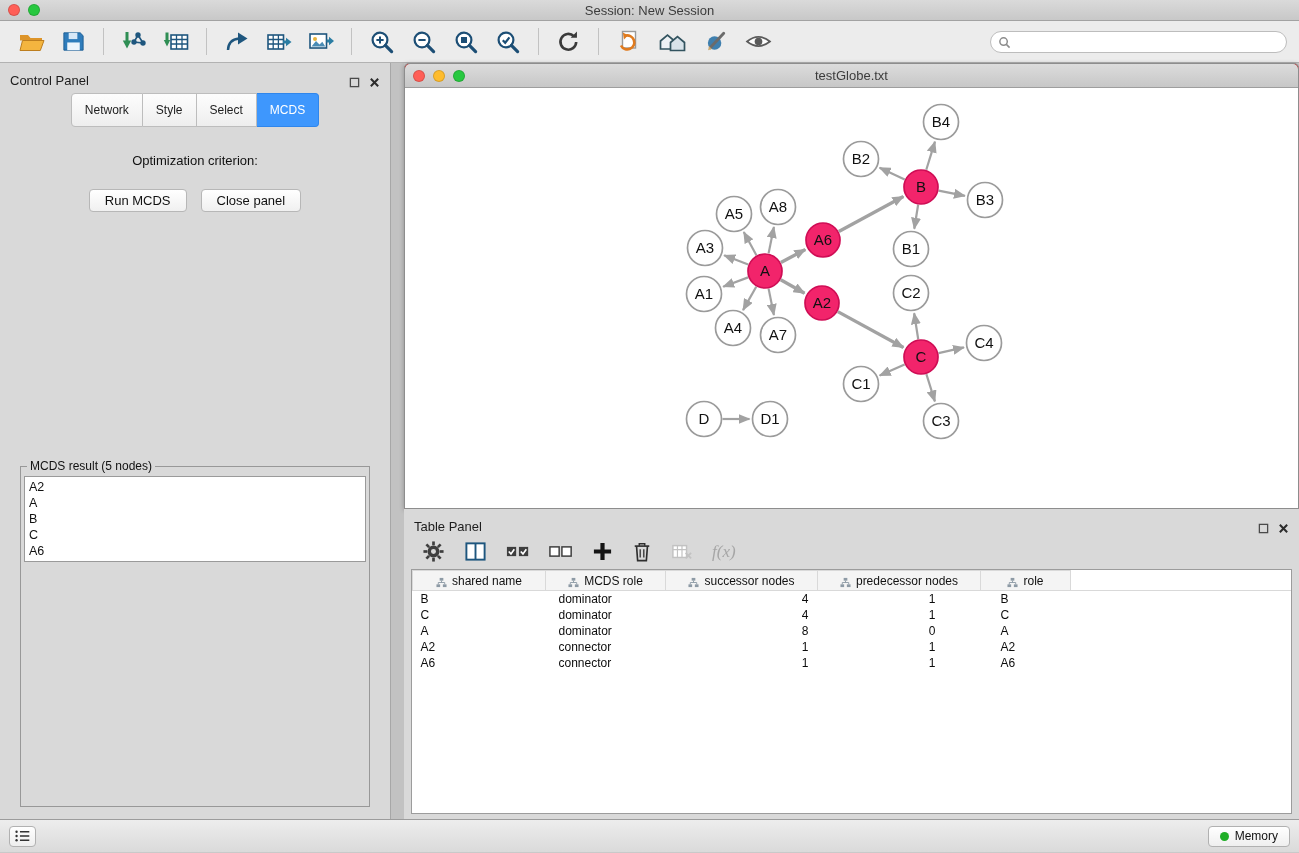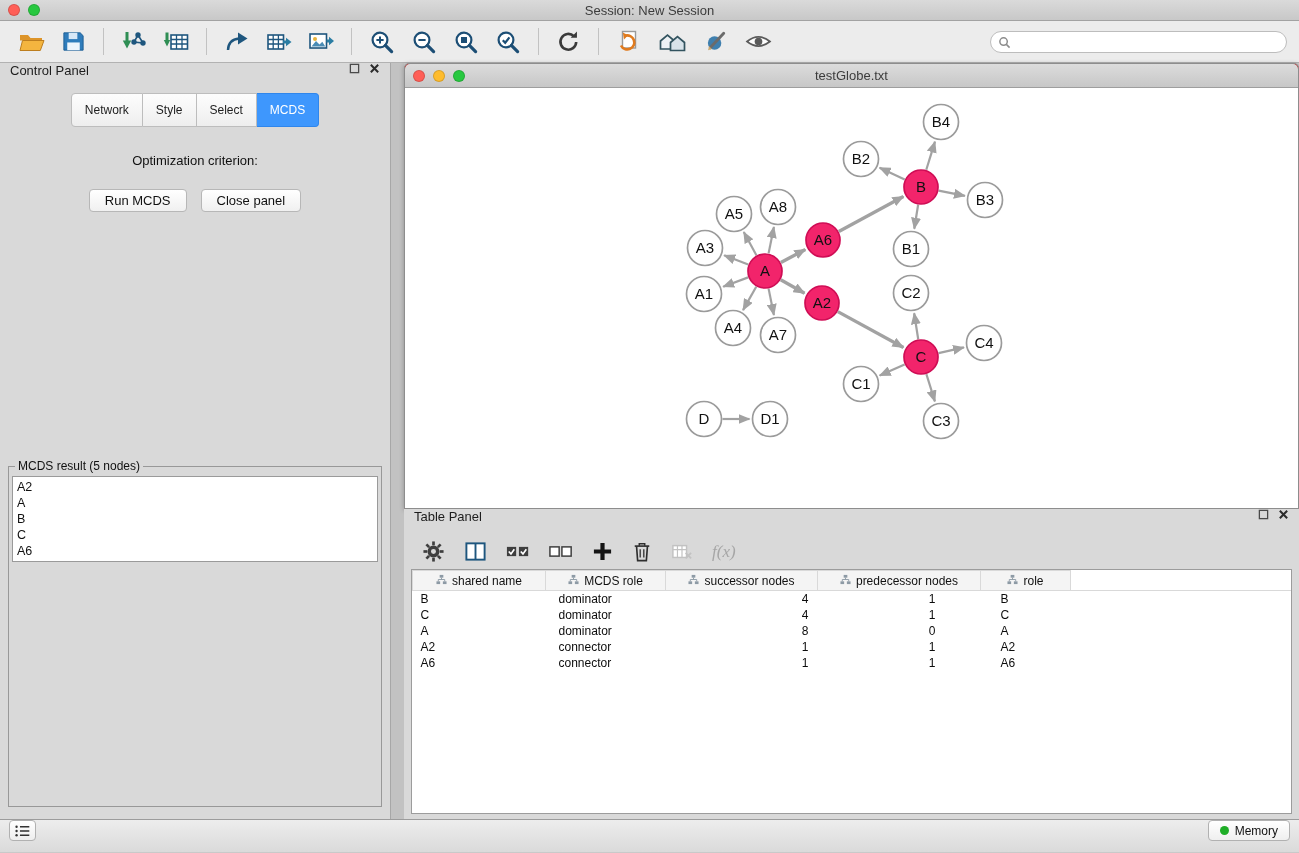--- a/index.html
+++ b/index.html
@@ -20,21 +20,21 @@
   .tbtn { background:none; border:none; padding:2px 5px; margin:0 3px; height:36px; display:flex; align-items:center; cursor:default; }
   .tdiv { width:1px; height:27px; background:#c2c2c2; margin:0 9px; }
   .search-wrap { margin-left:auto; position:relative; width:297px; margin-right:2px; }
   .search-wrap svg { position:absolute; left:8px; top:5px; }
   input.search { width:100%; height:22px; border:1px solid #bdbdbd; border-radius:11px; padding:0 10px 0 25px;
     font-size:12px; background:#fff; outline:none; font-family:"Liberation Sans",sans-serif; }
   
   .main { display:flex; height:756px; }
   
   .control-panel { width:391px; background:#d9d9d9; border-right:1px solid #a7a7a7; display:flex; flex-direction:column; }
-  .panel-header { height:25px; display:flex; align-items:flex-start; padding:0 10px; font-size:13px; color:#1d1d1d; }
+  .panel-header { height:25px; display:flex; align-items:flex-end; padding:0 10px; font-size:13px; color:#1d1d1d; }
   .panel-controls { margin-left:auto; display:flex; gap:9px; align-items:center; }
   .panel-controls span { display:flex; }
   .cp-tabs { display:flex; justify-content:center; margin:5px 0 12px; }
   .cp-tab { font-size:12px; padding:9px 13px; background:linear-gradient(#fdfdfd,#eeeeee); border:1px solid #bdbdbd;
     border-left:none; color:#1d1d1d; cursor:default; }
   .cp-tab:first-child { border-left:1px solid #bdbdbd; border-radius:4px 0 0 4px; }
   .cp-tab:last-child { border-radius:0 4px 4px 0; }
   .cp-tab.active { background:#3e97fd; color:#fff; border-color:#2f86ec; }
   .cp-content { flex:1; display:flex; flex-direction:column; overflow:hidden; }
   .opt-label { text-align:center; font-size:13px; color:#111; margin:14px 0 8px; }
@@ -42,21 +42,21 @@
     display:flex; align-items:stretch; overflow:hidden; }
   .dropdown .val { flex:1; font-size:12.5px; color:#111; display:flex; align-items:center; padding-left:8px;
     white-space:nowrap; overflow:hidden; }
   .dropdown .stepper { width:18px; background:linear-gradient(#8fc3fa,#3f92f4); display:flex; flex-direction:column;
     align-items:center; justify-content:center; gap:2px; border-radius:0 3px 3px 0; }
   .arr-up { width:0; height:0; border-left:3.5px solid transparent; border-right:3.5px solid transparent; border-bottom:4.5px solid #fff; }
   .arr-down { width:0; height:0; border-left:3.5px solid transparent; border-right:3.5px solid transparent; border-top:4.5px solid #fff; }
   .btn-row { display:flex; justify-content:center; gap:14px; margin-top:13px; }
   .btn { font-size:13px; color:#111; padding:3px 15px; background:linear-gradient(#ffffff,#f0f0f0);
     border:1px solid #b7b7b7; border-radius:4px; cursor:default; font-family:"Liberation Sans",sans-serif; }
-  fieldset.result-box { margin:auto 8px 12px; border:1px solid #989898; padding:3px; height:348px; display:flex;gap:48px; }
+  fieldset.result-box { margin:auto 20px 12px; border:1px solid #989898; padding:3px; height:348px; display:flex;gap:48px; }
   fieldset.result-box legend { font-size:12px; color:#111; padding:0 3px; margin-left:3px; }
   .result-list { flex:1; background:#fff; border:1px solid #9a9a9a; overflow:auto; font-size:12.5px; color:#111;
     padding:2px 4px; line-height:16px; }
   
   .gutter { width:13px; background:#c2c2c2; }
   .right-col { flex:1; display:flex; flex-direction:column; }
   .net-window { height:446px; display:flex; flex-direction:column; border:1px solid #8d8d8d; border-radius:5px 5px 0 0;
     box-shadow:0 1px 5px rgba(0,0,0,.28); background:#b91c1c; }
   .net-titlebar { height:24px; background:linear-gradient(#dcdcdc,#c7c7c7); border-bottom:1px solid #9e9e9e;
     border-radius:5px 5px 0 0; display:flex; align-items:center; position:relative; }
@@ -65,34 +65,34 @@
   .net-canvas svg { position:absolute; left:0; top:0; }
   
   .table-panel { flex:1; background:#d9d9d9; display:flex; flex-direction:column; overflow:hidden; }
   .tp-toolbar { height:35px; display:flex; align-items:center; gap:19px; padding:0 18px;text-align:right; }
   .tp-toolbar .tbtn { margin:0; padding:0; height:auto; }
   .fx { font-family:"Liberation Serif", serif; font-style:italic; font-size:17px; color:#a6a6a6; }
   .table-wrap { flex:1; margin:0 7px 5px; background:#fff; border:1px solid #9c9c9c; overflow:hidden; }
   table.node-table { border-collapse:collapse; width:100%; table-layout:fixed; font-size:12px; }
   table.node-table th { background:#f4f4f4; border:1px solid #d9d9d9; height:20px; font-weight:normal; color:#111; }
   table.node-table th.thf { background:#fff; border:none; border-bottom:1px solid #d9d9d9; }
-  .hwrap { display:flex; align-items:flex-start; justify-content:center; gap:5px; }
+  .hwrap { display:flex; align-items:flex-end; justify-content:center; gap:5px; }
   table.node-table td { height:16px; color:#0c0c0c; white-space:nowrap; overflow:hidden; }
   td.c0 { padding-left:8px; } td.c1 { padding-left:13px; }
   td.c2 { text-align:right; padding-right:9px; } td.c3 { text-align:right; padding-right:45px; }
   td.c4 { padding-left:20px; }
   .tp-tabs { height:30px; display:flex; justify-content:center; align-items:center; }
   .tp-tab { font-size:12.5px; padding:4px 13px; background:linear-gradient(#fdfdfd,#efefef); border:1px solid #bdbdbd;
     border-left:none; color:#1d1d1d; cursor:default; }
   .tp-tab:first-child { border-left:1px solid #bdbdbd; border-radius:4px 0 0 4px; }
   .tp-tab:last-child { border-radius:0 4px 4px 0; }
   .tp-tab.active { background:#3e97fd; color:#fff; border-color:#2f86ec; }
   
   .statusbar { height:33px; border-top:1px solid #9c9c9c; background:linear-gradient(#ededed,#dadada);
-    display:flex; padding:0 9px; }
+    display:flex; align-items:center; padding:0 9px; }
   .list-btn { width:27px; height:21px; border:1px solid #b1b1b1; border-radius:4px; background:linear-gradient(#fff,#eee);
     display:flex; align-items:center; justify-content:center; }
   .memory-btn { margin-left:auto; display:flex; align-items:center; gap:6px; border:1px solid #b1b1b1; border-radius:4px;
     background:linear-gradient(#ffffff,#efefef); height:21px; padding:0 11px; font-size:12px; color:#111; cursor:default;
     font-family:"Liberation Sans",sans-serif; }
   .mem-dot { width:9px; height:9px; border-radius:50%; background:#1fae27; }
 </style>
 </head>
 <body>
 

